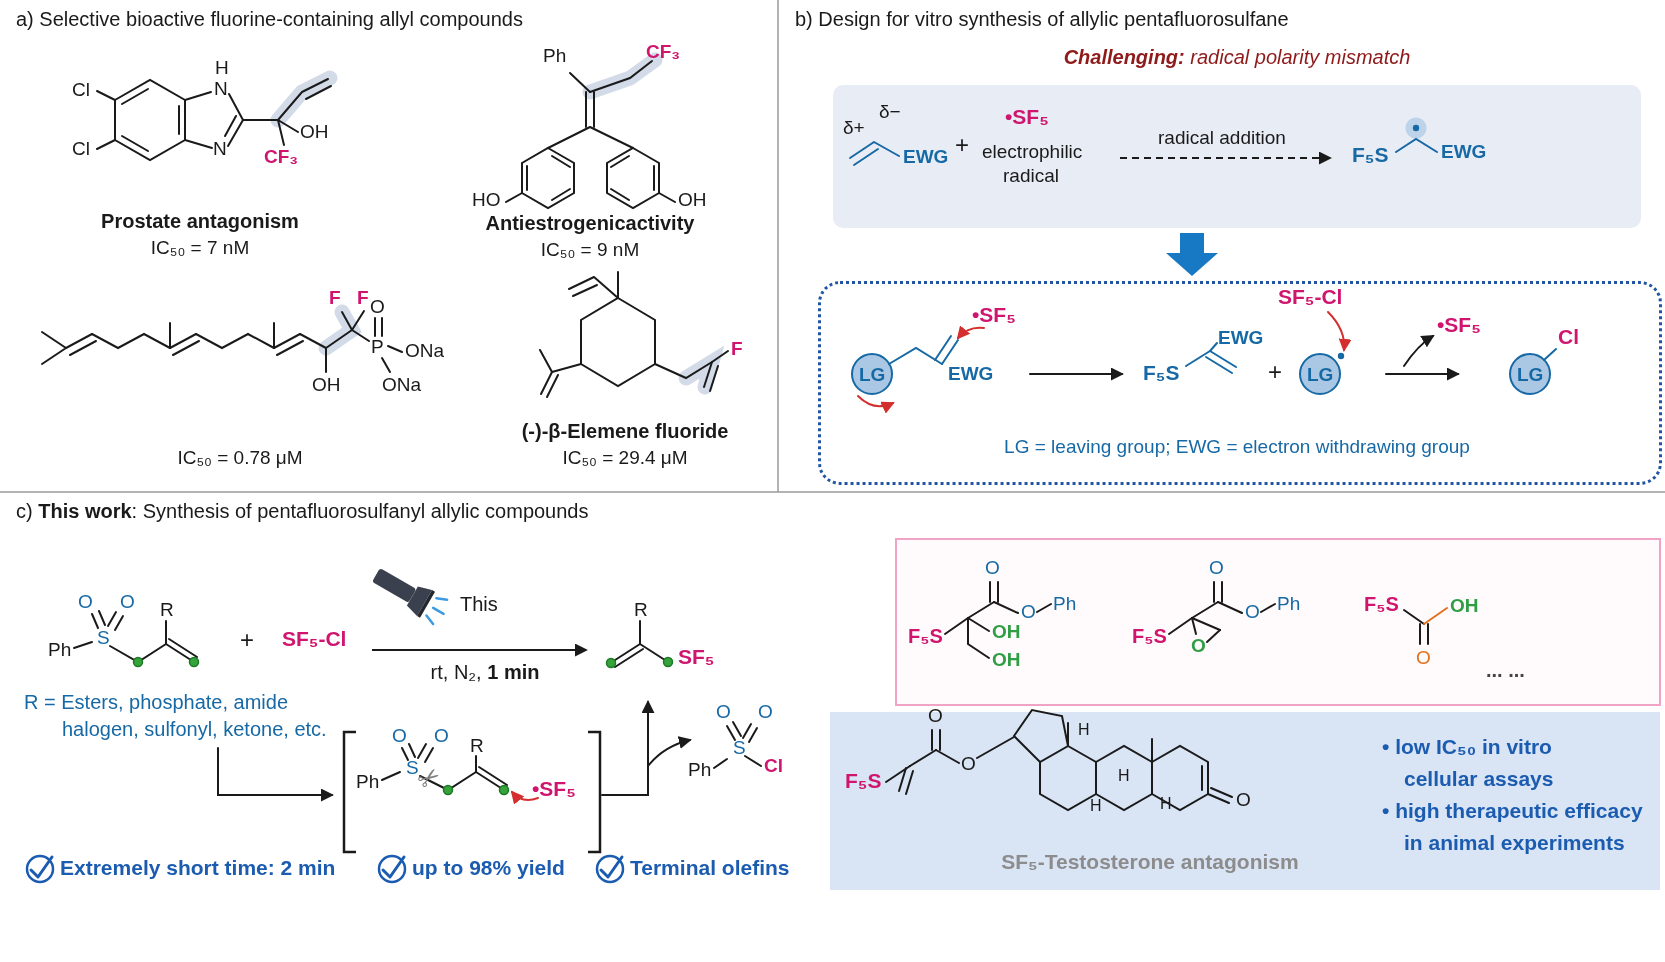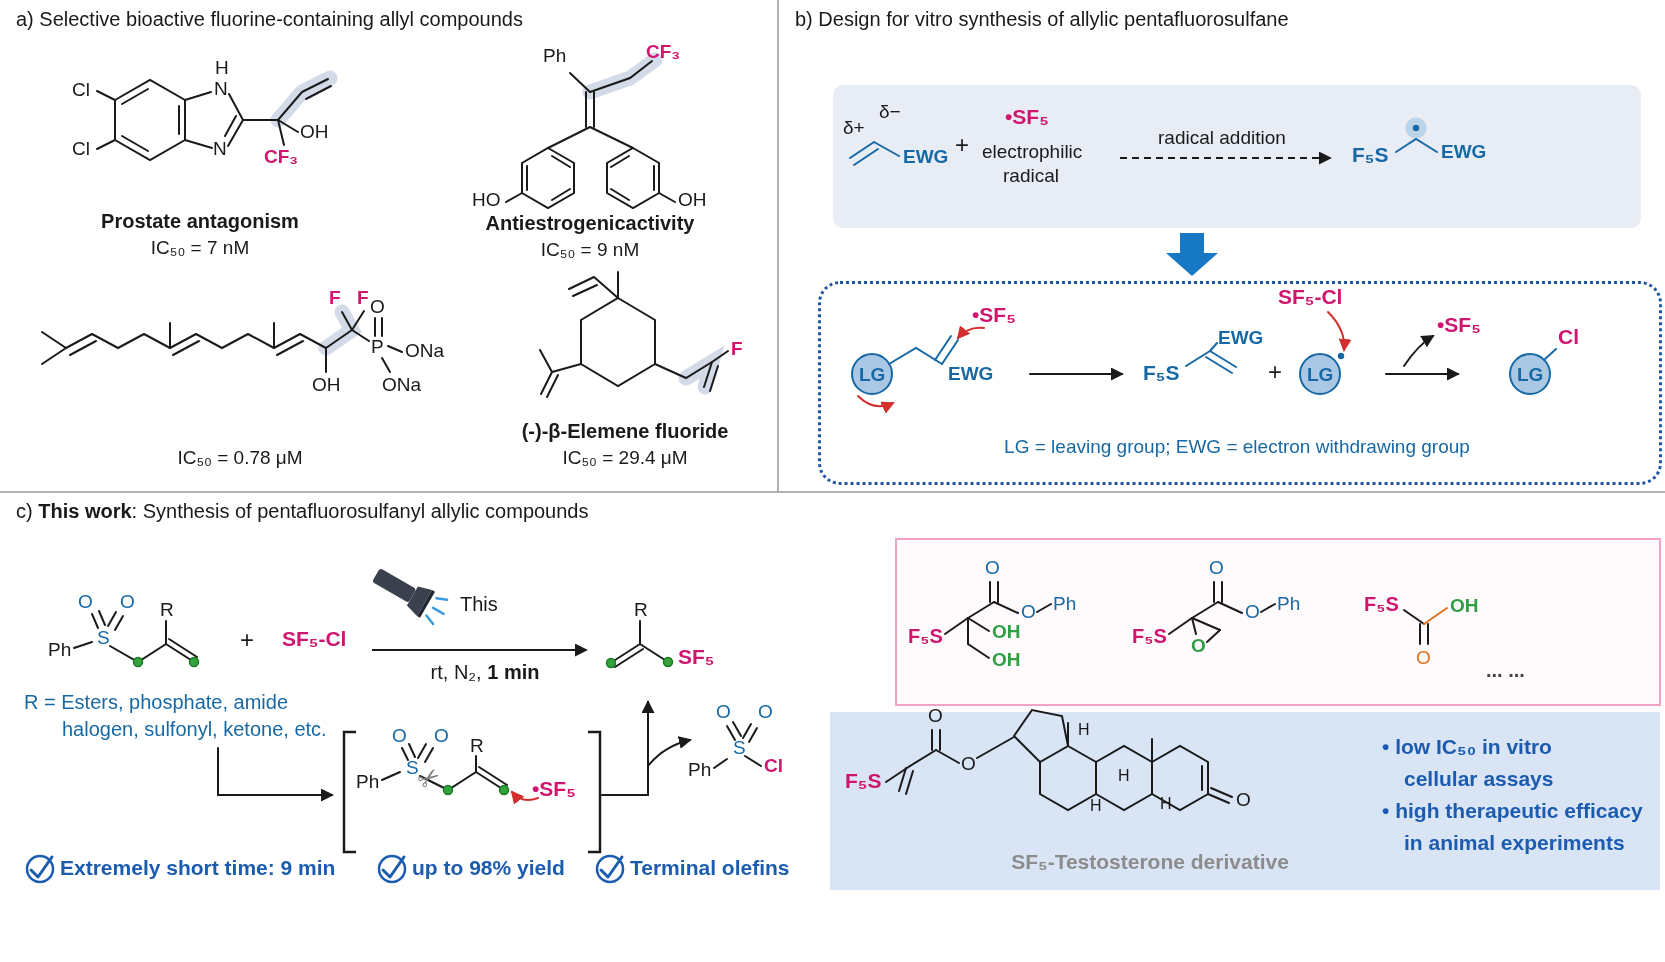--- a/index.html
+++ b/index.html
@@ -279,20 +279,21 @@
   <span class="lbl" style="left:370px;top:297px">O</span>
   <span class="lbl" style="left:371px;top:337px">P</span>
   <span class="lbl" style="left:405px;top:341px">ONa</span>
   <span class="lbl" style="left:382px;top:375px">ONa</span>
   <div class="ic" style="left:55px;top:448px;width:370px">IC₅₀ = 0.78 μM</div>
 
   <span class="lbl b pink" style="left:731px;top:339px">F</span>
   <div class="cap" style="left:455px;top:420px;width:340px">(-)-β-Elemene fluoride</div>
   <div class="ic" style="left:455px;top:448px;width:340px">IC₅₀ = 29.4 μM</div>
 
+  <div class="ctr s20 i dred" style="left:833px;top:46px;width:808px"><span class="b">Challenging:</span><span> radical polarity mismatch</span></div>
 
   <span class="lbl" style="left:843px;top:118px">δ+</span>
   <span class="lbl" style="left:879px;top:102px">δ−</span>
   <span class="lbl b blue" style="left:903px;top:147px">EWG</span>
   <span class="lbl s24" style="left:955px;top:133px">+</span>
   <span class="lbl b pink s21" style="left:1005px;top:106px">•SF₅</span>
   <span class="lbl" style="left:982px;top:142px">electrophilic</span>
   <span class="lbl" style="left:1003px;top:166px">radical</span>
   <span class="lbl" style="left:1158px;top:128px">radical addition</span>
   <span class="lbl b blue s21" style="left:1352px;top:144px">F₅S</span>
@@ -335,21 +336,21 @@
   <span class="lbl" style="left:470px;top:736px">R</span>
   <span class="lbl b pink s21" style="left:532px;top:778px">•SF₅</span>
   <span class="lbl scissors" style="left:418px;top:765px">✂</span>
 
   <span class="lbl" style="left:688px;top:760px">Ph</span>
   <span class="lbl blue" style="left:733px;top:738px">S</span>
   <span class="lbl blue" style="left:716px;top:702px">O</span>
   <span class="lbl blue" style="left:758px;top:702px">O</span>
   <span class="lbl b pink" style="left:764px;top:756px">Cl</span>
 
-  <span class="lbl b blue2 s21" style="left:60px;top:857px">Extremely short time: 9 min</span>
+  <span class="lbl b blue2 s21" style="left:60px;top:857px">Extremely short time: 2 min</span>
   <span class="lbl b blue2 s21" style="left:412px;top:857px">up to 98% yield</span>
   <span class="lbl b blue2 s21" style="left:630px;top:857px">Terminal olefins</span>
 
   <span class="lbl b pink s20" style="left:908px;top:626px">F₅S</span>
   <span class="lbl blue" style="left:985px;top:558px">O</span>
   <span class="lbl blue" style="left:1021px;top:602px">O</span>
   <span class="lbl blue" style="left:1053px;top:594px">Ph</span>
   <span class="lbl b green" style="left:992px;top:622px">OH</span>
   <span class="lbl b green" style="left:992px;top:650px">OH</span>
   <span class="lbl b pink s20" style="left:1132px;top:626px">F₅S</span>
@@ -363,19 +364,19 @@
   <span class="lbl b dk s20" style="left:1486px;top:660px">... ...</span>
 
   <span class="lbl b pink s21" style="left:845px;top:770px">F₅S</span>
   <span class="lbl" style="left:928px;top:706px">O</span>
   <span class="lbl" style="left:961px;top:754px">O</span>
   <span class="lbl" style="left:1236px;top:790px">O</span>
   <span class="lbl s16" style="left:1078px;top:722px">H</span>
   <span class="lbl s16" style="left:1118px;top:768px">H</span>
   <span class="lbl s16" style="left:1090px;top:798px">H</span>
   <span class="lbl s16" style="left:1160px;top:796px">H</span>
-  <div class="ctr b gray s21" style="left:930px;top:850px;width:440px">SF₅-Testosterone derivative</div>
+  <div class="ctr b gray s21" style="left:930px;top:850px;width:440px">SF₅-Testosterone antagonism</div>
   <span class="lbl b blue2 s21" style="left:1382px;top:736px">• low IC₅₀ in vitro</span>
   <span class="lbl b blue2 s21" style="left:1404px;top:768px">cellular assays</span>
   <span class="lbl b blue2 s21" style="left:1382px;top:800px">• high therapeutic efficacy</span>
   <span class="lbl b blue2 s21" style="left:1404px;top:832px">in animal experiments</span>
 
 </div>
 
 </body></html>

